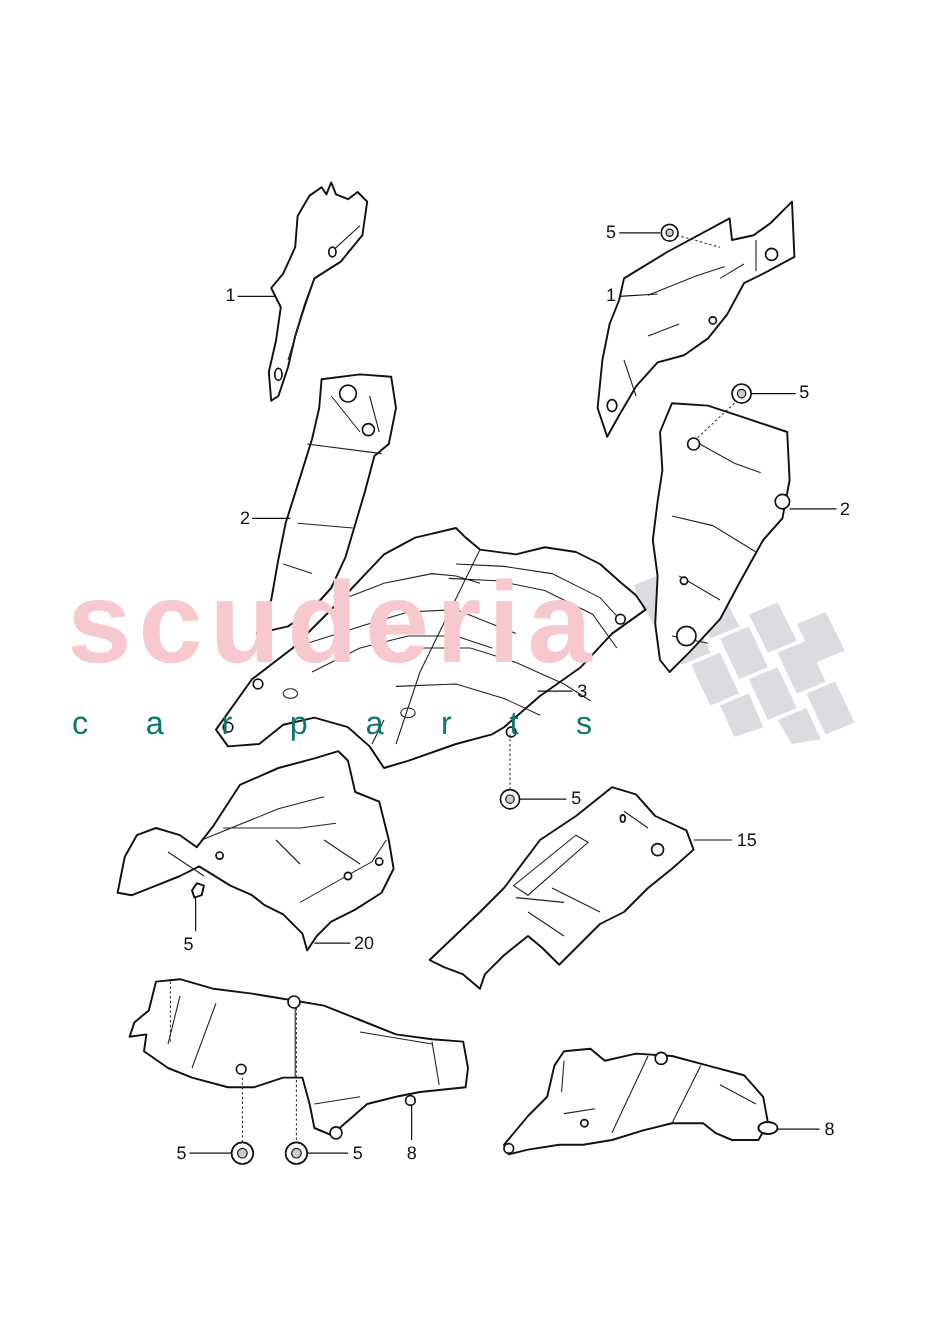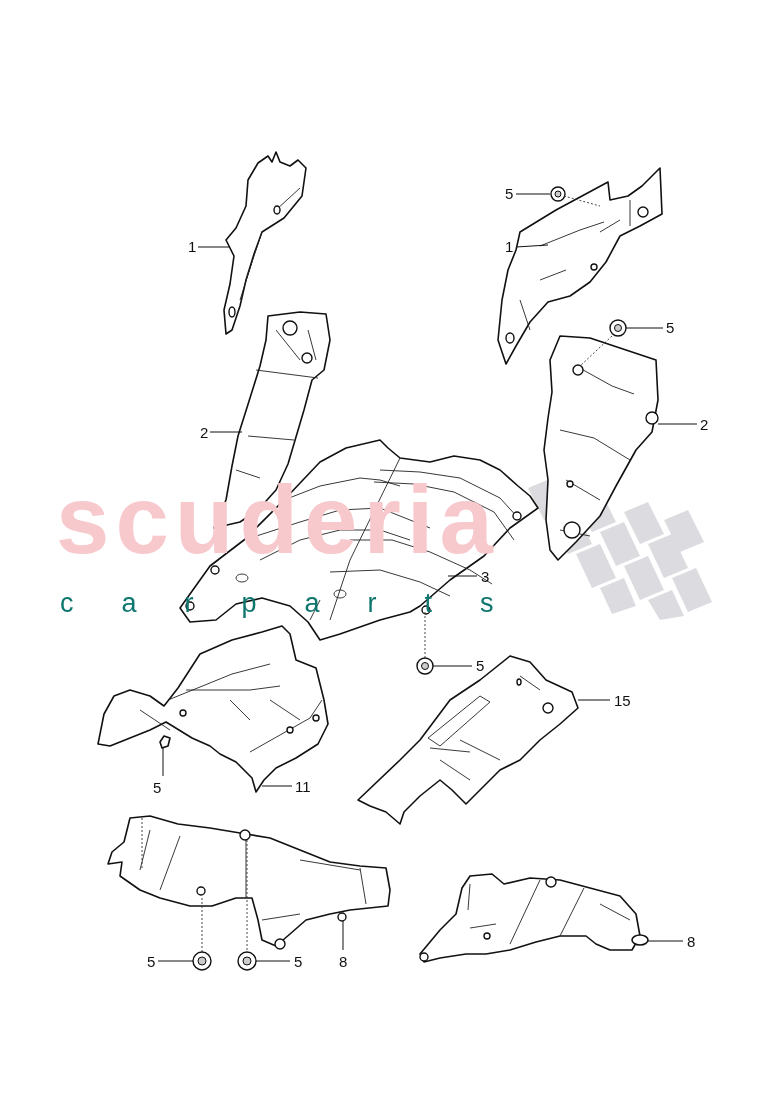--- a/index.html
+++ b/index.html
@@ -168,17 +168,17 @@
 <div class="callout" style="left:188px;top:239px">1</div>
 <div class="callout" style="left:505px;top:239px">1</div>
 <div class="callout" style="left:505px;top:186px">5</div>
 <div class="callout" style="left:666px;top:320px">5</div>
 <div class="callout" style="left:200px;top:425px">2</div>
 <div class="callout" style="left:700px;top:417px">2</div>
 <div class="callout" style="left:481px;top:569px">3</div>
 <div class="callout" style="left:476px;top:658px">5</div>
 <div class="callout" style="left:614px;top:693px">15</div>
 <div class="callout" style="left:153px;top:780px">5</div>
-<div class="callout" style="left:295px;top:779px">11</div>
+<div class="callout" style="left:295px;top:779px">20</div>
 <div class="callout" style="left:147px;top:954px">5</div>
 <div class="callout" style="left:294px;top:954px">5</div>
 <div class="callout" style="left:339px;top:954px">8</div>
 <div class="callout" style="left:687px;top:934px">8</div>
 
 </body></html>

